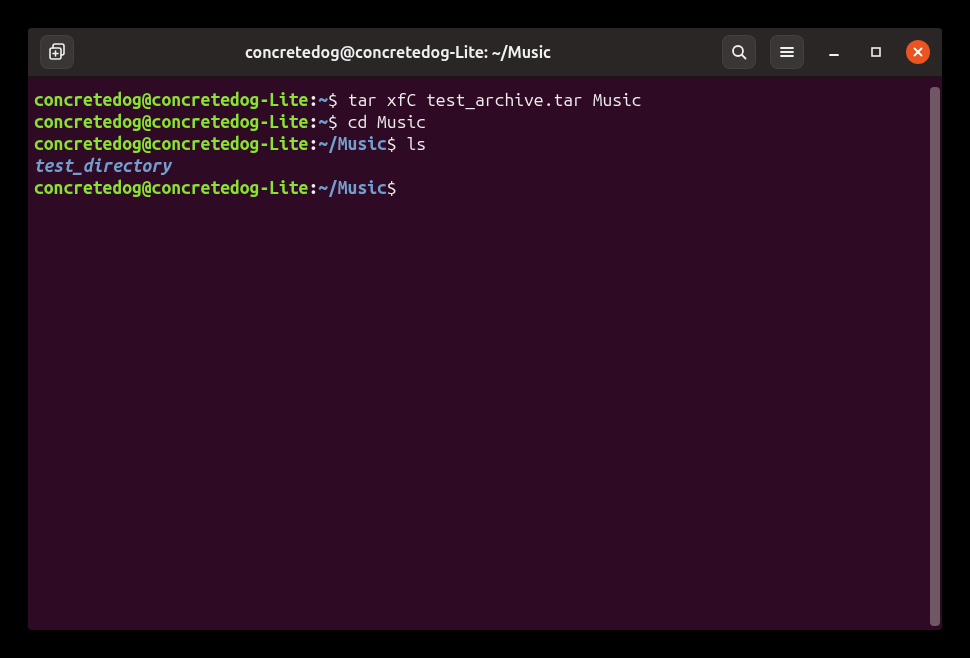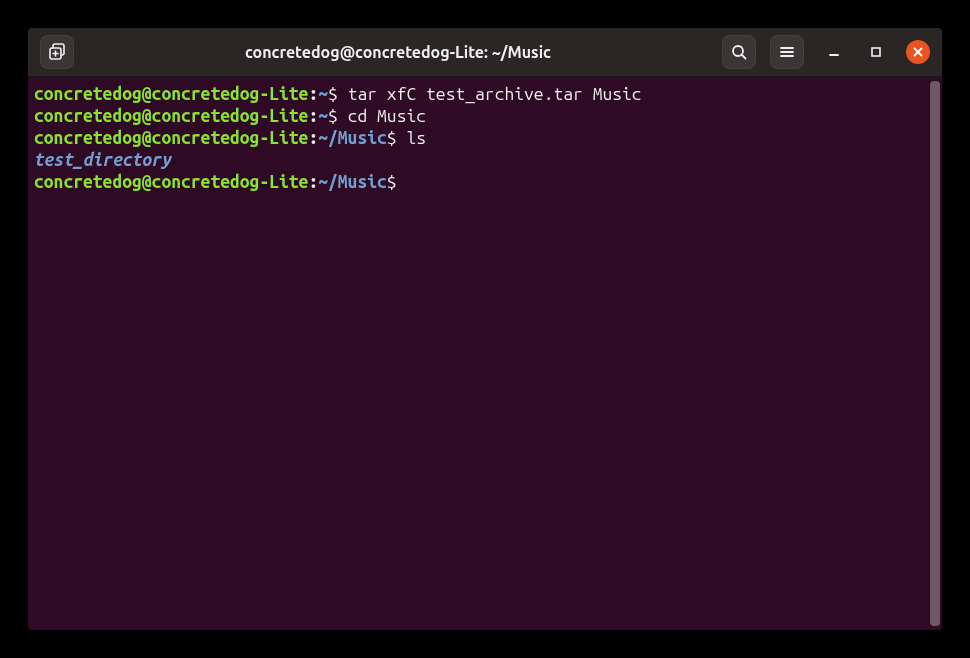--- a/index.html
+++ b/index.html
@@ -105,20 +105,21 @@
     cursor:pointer;
     color: var(--titlebar-fg);
     border-radius: 50%;
   }
 
   
   .terminal-wrap {
     flex: 1;
     display: flex;
     min-height: 0;
+    margin-top: 6px;
   }
   .terminal {
     flex: 1;
     padding: 6px 2px 6px 6px;
     font-family: "Ubuntu Mono", "DejaVu Sans Mono", Menlo, Consolas, monospace;
     font-size: 17.5px;
     line-height: 22px;
     color: var(--text);
     white-space: pre;
     overflow: hidden;

